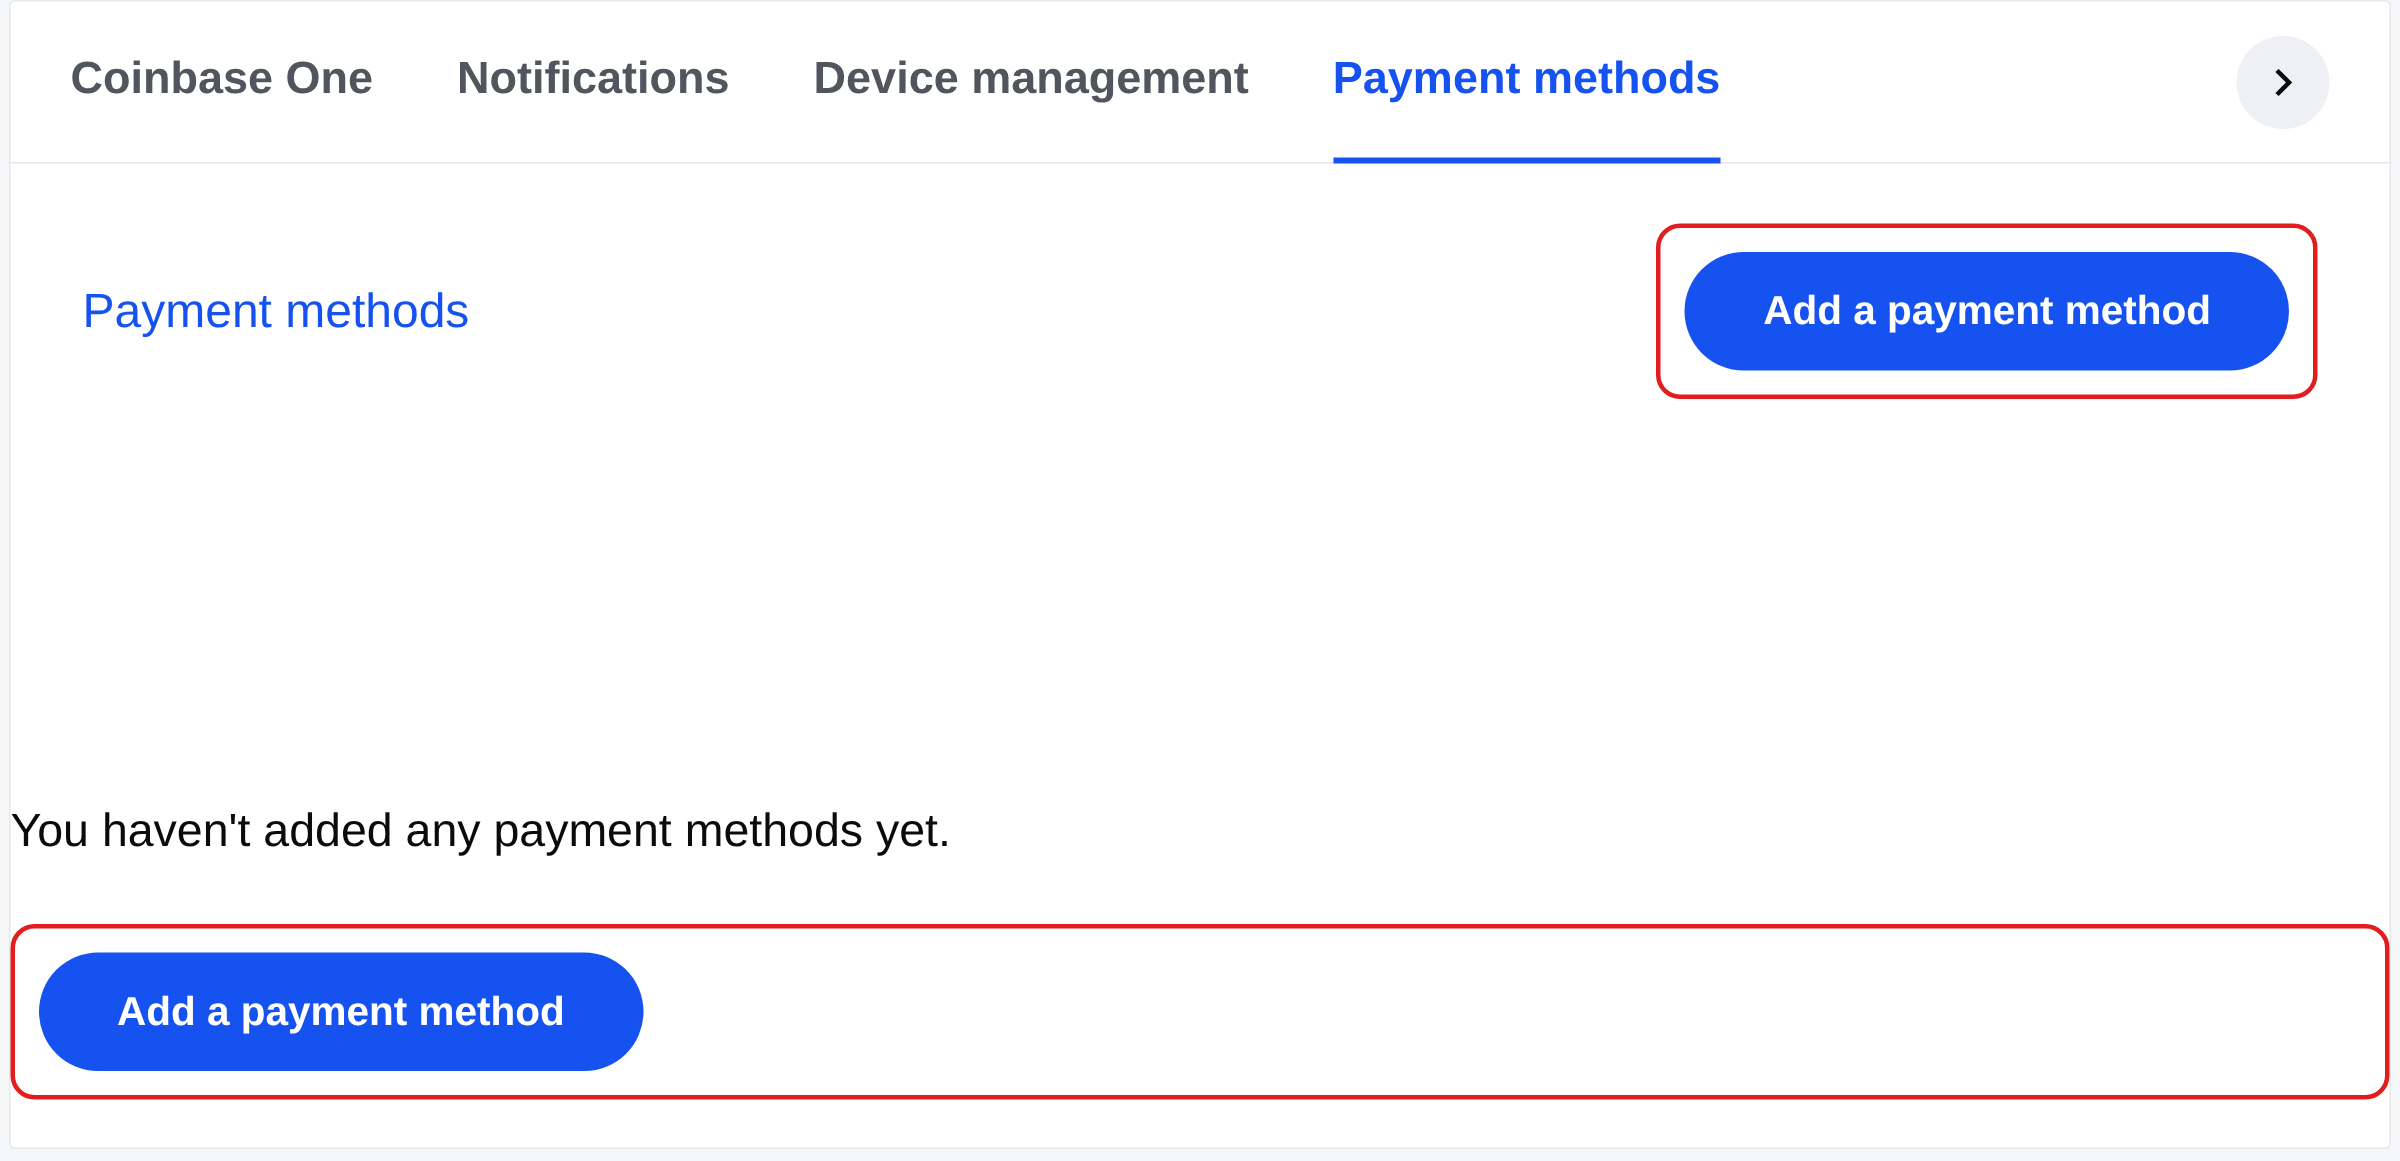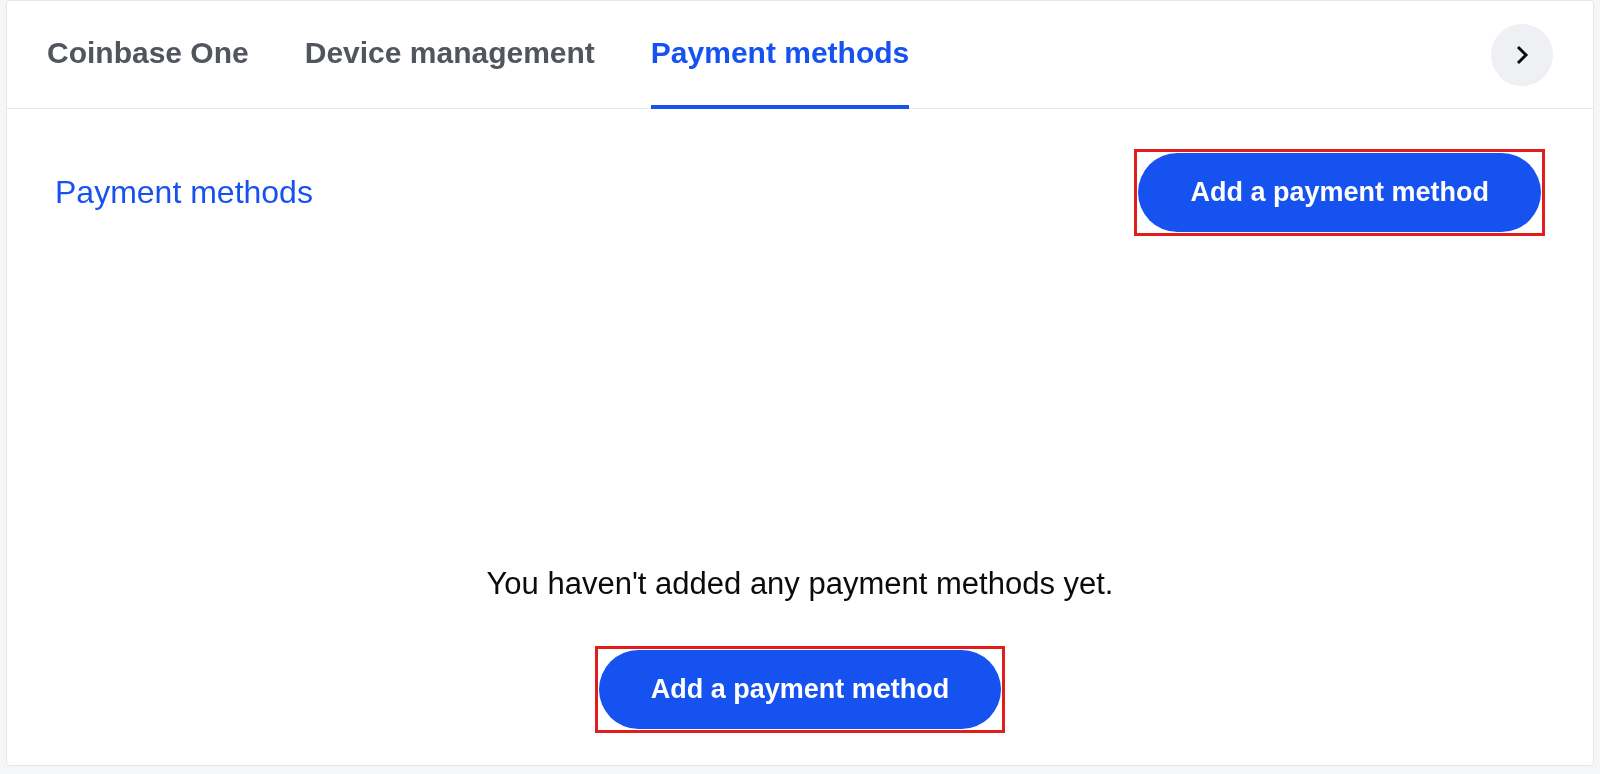--- a/index.html
+++ b/index.html
@@ -79,59 +79,61 @@
       justify-content: space-between;
       padding: 40px 48px 0 48px;
     }
     .section-title {
       color: #1652f0;
       font-size: 32px;
       font-weight: 400;
     }
     .highlight-wrap {
       border: 3px solid #e11d1d;
-      border-radius: 0;
-      padding: 1px;
+      border-radius: 16px;
+      padding: 16px;
       display: inline-block;
     }
     .primary-btn {
       background: #1652f0;
       color: #ffffff;
       border: none;
       border-radius: 999px;
       font-size: 27px;
       font-weight: 600;
       padding: 24px 52px;
       cursor: pointer;
       white-space: nowrap;
     }
     .empty-area {
       flex: 1;
       display: flex;
       flex-direction: column;
-      align-items: center;
       justify-content: flex-end;
       padding-bottom: 32px;
       gap: 44px;
     }
     .empty-text {
       color: #0a0b0d;
       font-size: 31px;
       font-weight: 400;
     }
   </style>
 </head>
 <body>
 
 <div class="page-container">
 
   <nav class="tabs-bar">
     <div class="tabs-list">
       <div class="tab-item">
         <span>Coinbase One</span>
+      </div>
+      <div class="tab-item">
+        <span>Notifications</span>
       </div>
       <div class="tab-item">
         <span>Device management</span>
       </div>
       <div class="tab-item active">
         <span>Payment methods</span>
       </div>
     </div>
     <div class="scroll-right-btn">
       <svg viewBox="0 0 24 24">

